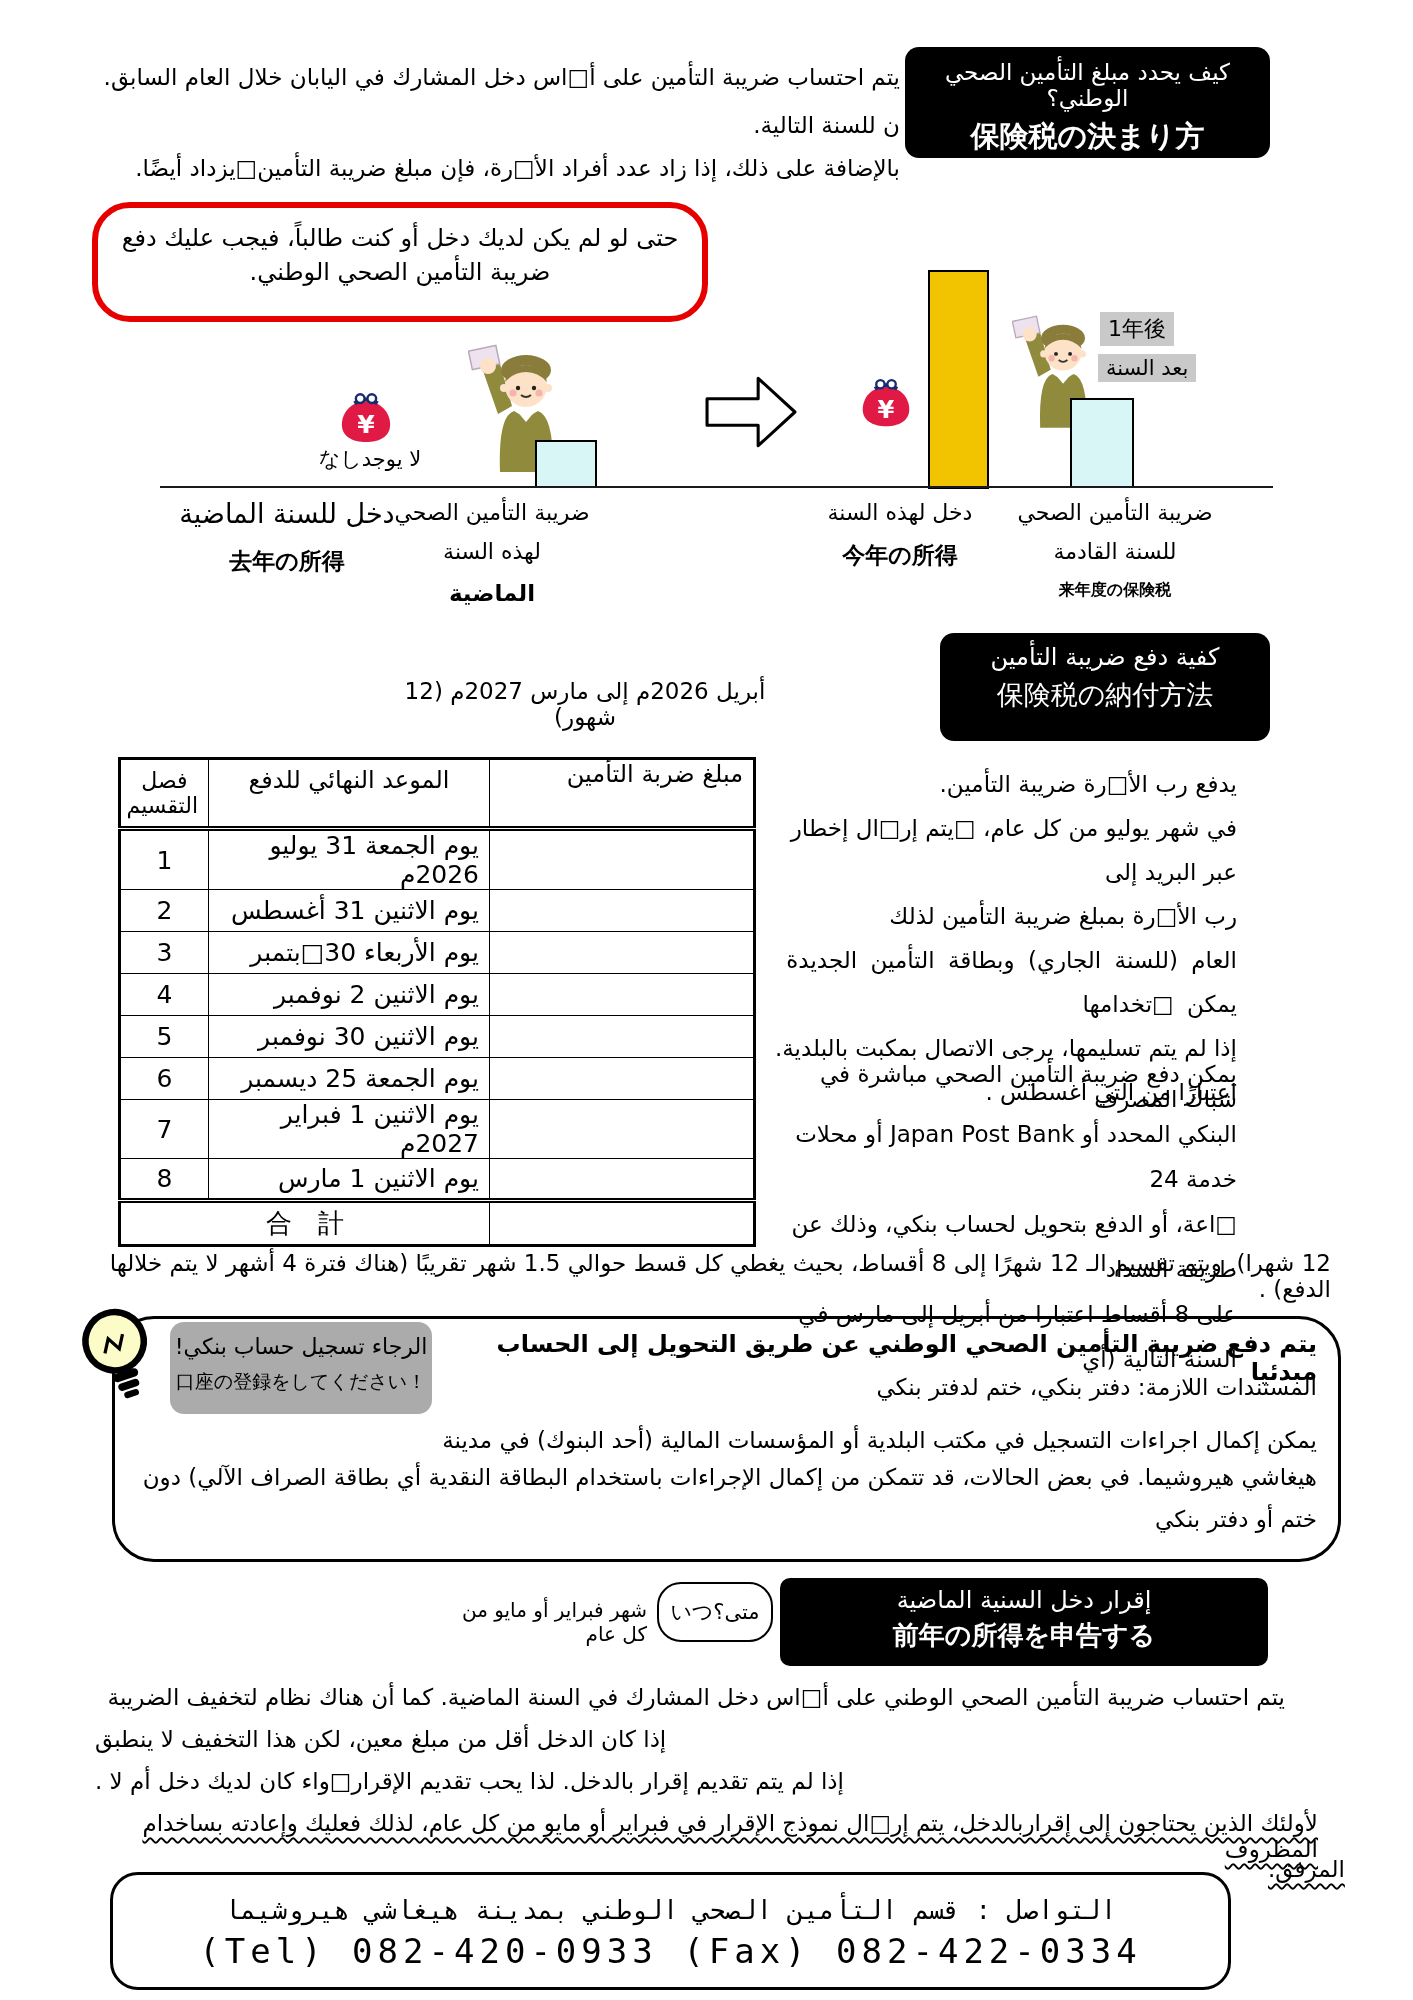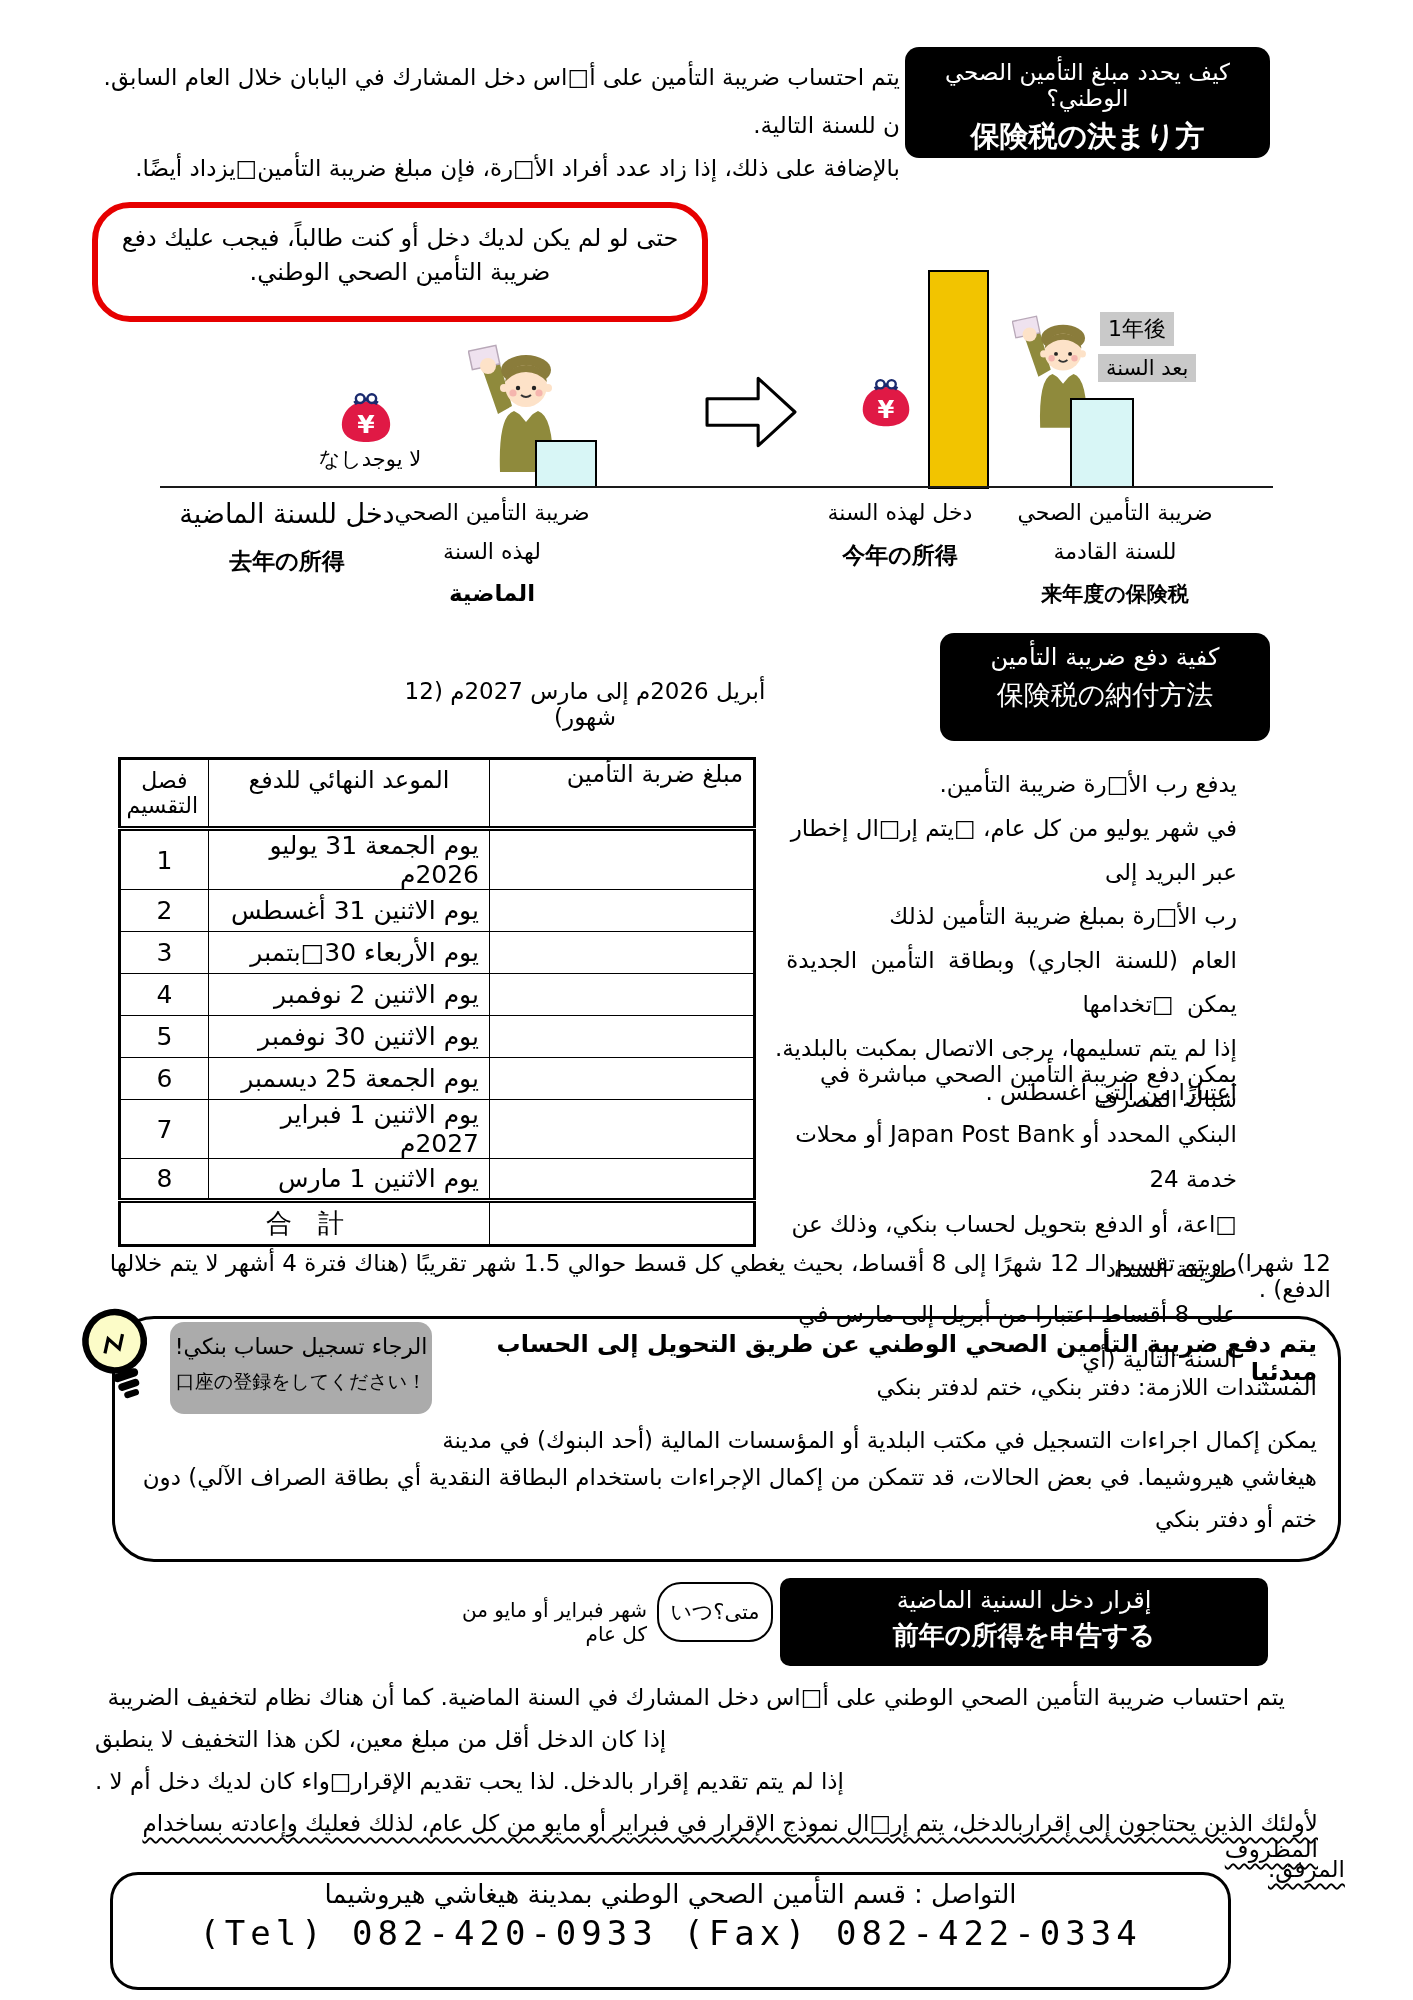--- a/index.html
+++ b/index.html
@@ -122,21 +122,21 @@
     <div class="ar" style="font-size:22px;margin-top:14px;">لهذه السنة</div>
     <div class="jp-bold" style="font-size:23px;margin-top:16px;">الماضية</div>
   </div>
   <div class="abs center" style="left:750px;top:500px;width:300px;">
     <div class="ar" style="font-size:22px;">دخل لهذه السنة</div>
     <div class="jp-bold" style="font-size:23px;margin-top:15px;">今年の所得</div>
   </div>
   <div class="abs center" style="left:965px;top:500px;width:300px;">
     <div class="ar" style="font-size:22px;">ضريبة التأمين الصحي</div>
     <div class="ar" style="font-size:22px;margin-top:14px;">للسنة القادمة</div>
-    <div class="jp-bold" style="font-size:21px;margin-top:16px;">来年度の保険税</div>
+    <div class="jp-bold" style="font-size:16px;margin-top:16px;">来年度の保険税</div>
   </div>
 
   <div class="abs blackbox" style="left:940px;top:633px;width:330px;height:108px;">
     <div class="ar" style="font-size:24px;padding-top:10px;">كفية دفع ضريبة التأمين</div>
     <div style="font-size:27px;margin-top:6px;font-family:'DejaVu Serif',serif;">保険税の納付方法</div>
   </div>
 
   <div class="abs ar center" style="left:395px;top:678px;width:380px;font-size:23px;">أبريل 2026م إلى مارس 2027م (12 شهور)</div>
 
   <table class="sched abs" style="left:118px;top:757px;width:635px;">
@@ -247,17 +247,17 @@
   <div class="abs blackbox" style="left:780px;top:1578px;width:488px;height:88px;border-radius:10px;">
     <div class="ar" style="font-size:24px;padding-top:8px;">إقرار دخل السنية الماضية</div>
     <div class="jp-bold" style="font-size:26px;margin-top:4px;">前年の所得を申告する</div>
   </div>
   <div class="abs ar left" style="left:95px;top:1726px;width:1190px;font-size:23px;">إذا كان الدخل أقل من مبلغ معين، لكن هذا التخفيف لا ينطبق</div>
   <div class="abs ar left" style="left:95px;top:1768px;width:1190px;font-size:23px;">إذا لم يتم تقديم إقرار بالدخل. لذا يحب تقديم الإقرار□واء كان لديك دخل أم لا .</div>
   <div class="abs ar right wavy" style="left:92px;top:1810px;width:1226px;font-size:23px;">لأولئك الذين يحتاجون إلى إقراربالدخل، يتم إر□ال نموذج الإقرار في فبراير أو مايو من كل عام، لذلك فعليك وإعادته بساخدام المظروف</div>
   <div class="abs ar wavy" style="left:1268px;top:1856px;font-size:23px;">المرفق.</div>
 
   <div class="abs" style="left:110px;top:1872px;width:1115px;height:112px;border:3px solid #000;border-radius:28px;">
-    <div class="ar center" style="font-size:26px;padding-top:4px;">التواصل : قسم التأمين الصحي الوطني بمدينة هيغاشي هيروشيما</div>
+    <div class="ar center" style="font-size:26px;padding-top:20px;font-family:Liberation Mono, monospace;">التواصل : قسم التأمين الصحي الوطني بمدينة هيغاشي هيروشيما</div>
     <div class="center" style="font-size:34px;letter-spacing:5px;margin-top:4px;font-family:'DejaVu Sans Mono',monospace;">(Tel) 082-420-0933  (Fax) 082-422-0334</div>
   </div>
 
 </div>
 
 </body></html>

